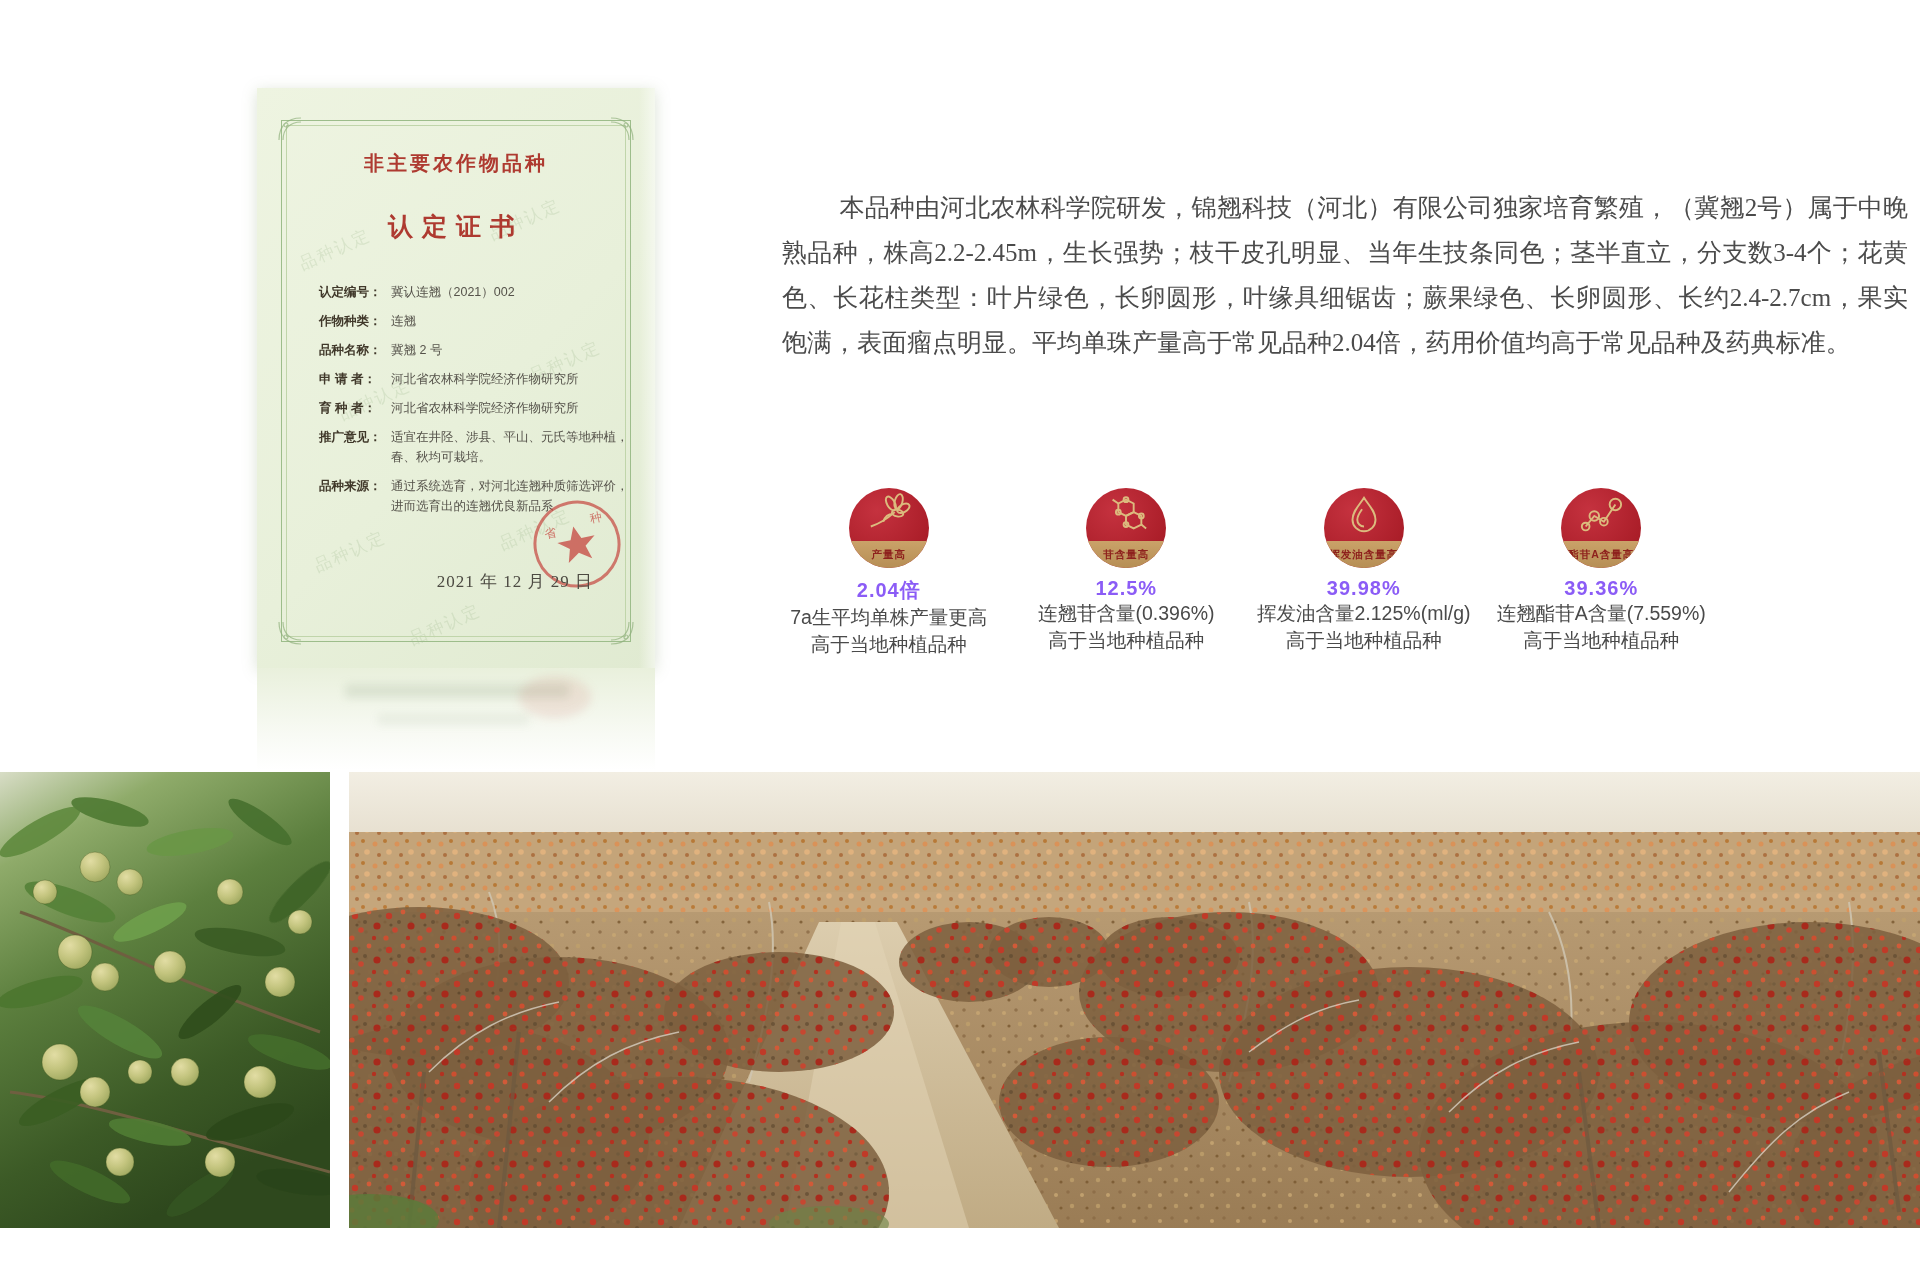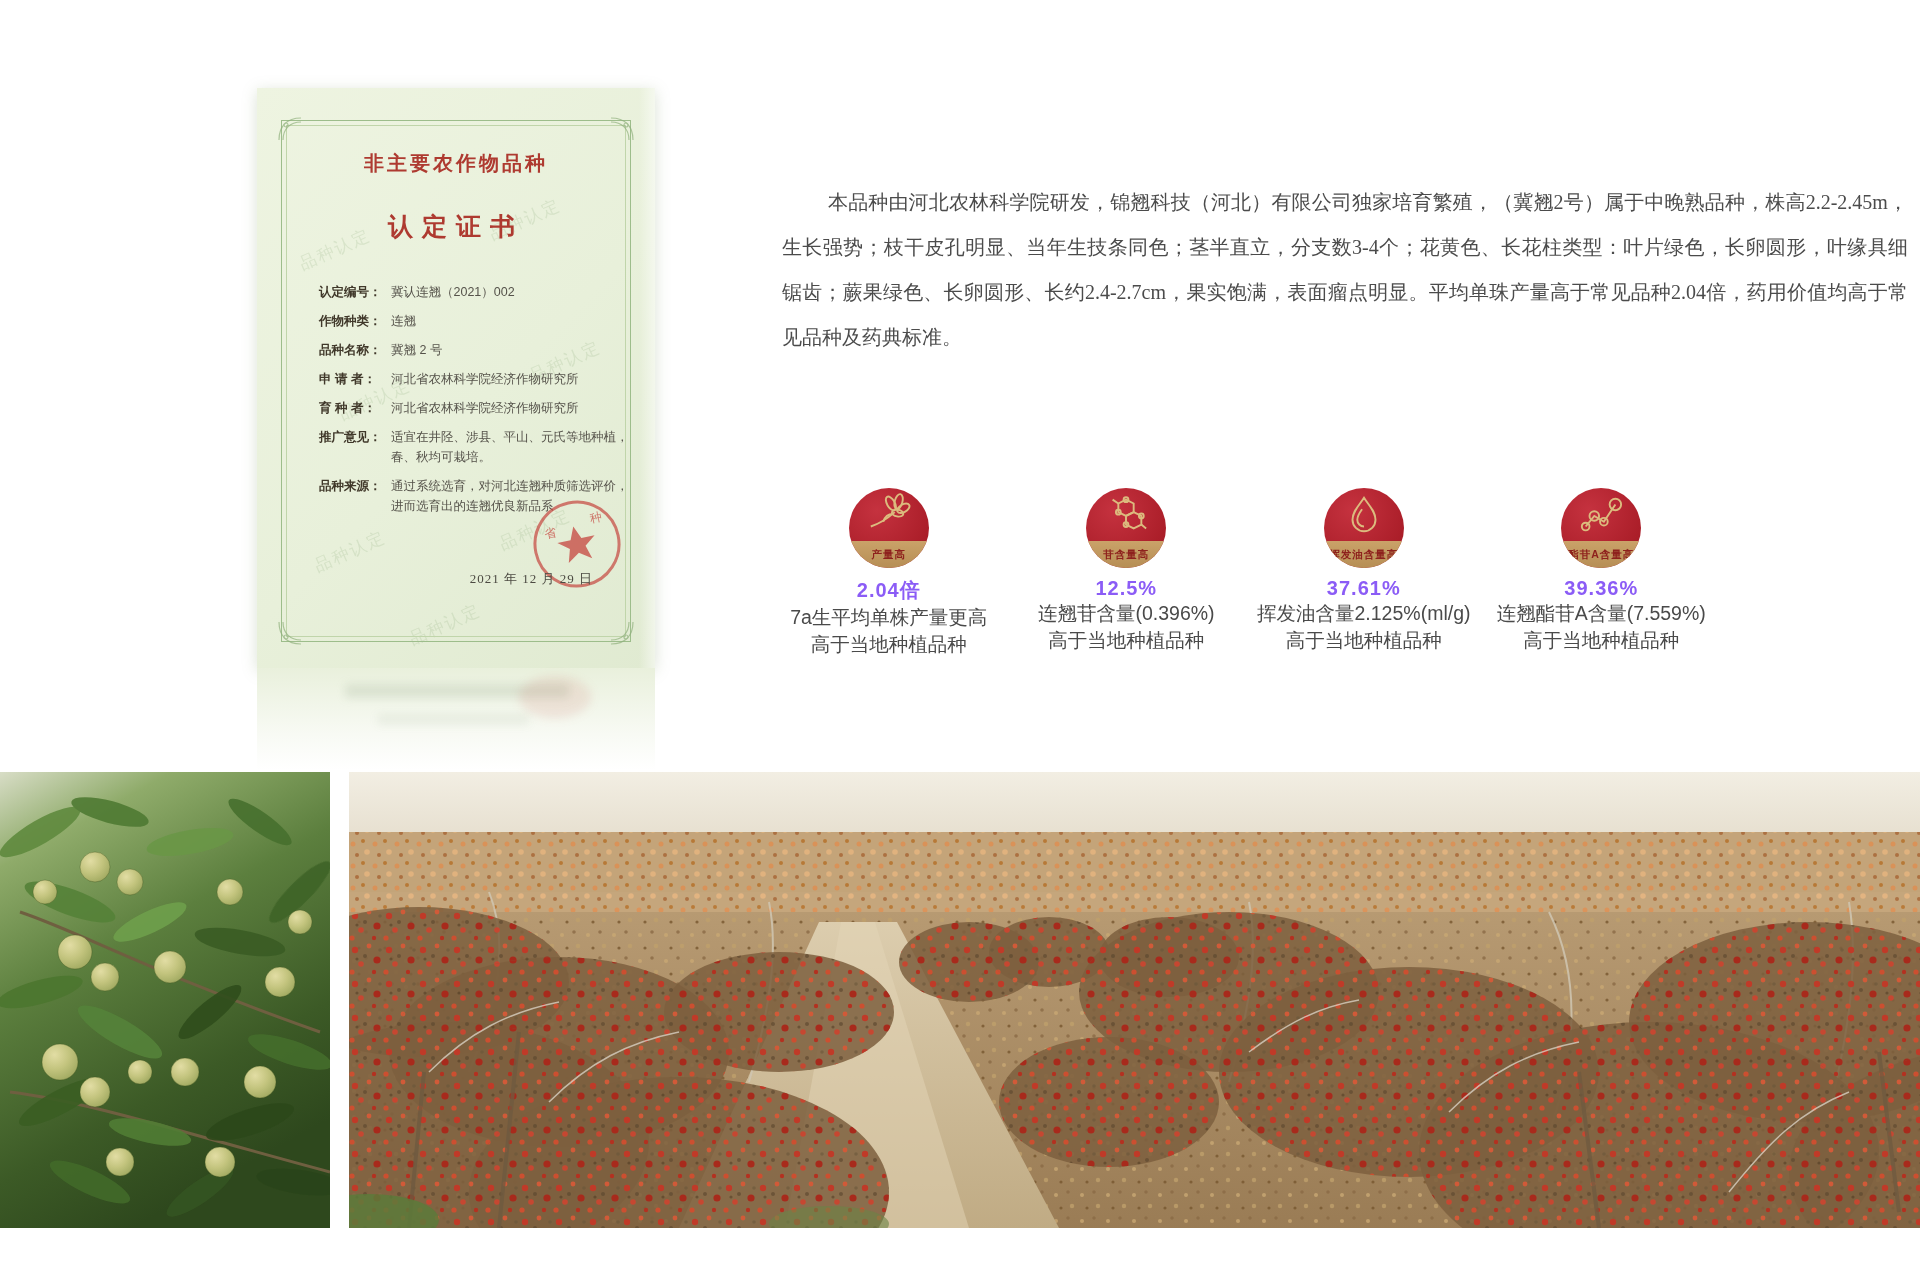--- a/index.html
+++ b/index.html
@@ -27,38 +27,38 @@
     font-family:"Liberation Serif","DejaVu Serif",serif;font-weight:bold;
     font-size:20px;letter-spacing:3px;color:#ae3a30;}
   .cert-title2{position:absolute;top:122px;left:0;width:100%;text-align:center;
     font-family:"Liberation Serif","DejaVu Serif",serif;font-weight:bold;
     font-size:25px;letter-spacing:9px;color:#ae3a30;}
   .cert-fields{position:absolute;left:62px;top:194px;width:312px;
     font-family:Liberation Sans, sans-serif;font-size:12.5px;}
   .cert-row{display:flex;margin-bottom:9px;line-height:20px;}
   .cert-row .lab{width:72px;flex:none;font-weight:bold;color:#40382a;}
   .cert-row .val{width:240px;color:#55524a;}
-  .cert-date{position:absolute;right:62px;top:482px;font-size:13px;color:#4c4a42;
+  .cert-date{position:absolute;right:62px;top:482px;font-size:17px;color:#4c4a42;
     letter-spacing:1px;font-family:"Liberation Serif","DejaVu Serif",serif;}
   .cert-seal{position:absolute;left:272px;top:408px;width:96px;height:96px;
     opacity:.85;transform:rotate(-12deg);}
   
   .cert-reflection{position:absolute;left:257px;top:668px;width:398px;height:102px;
     background:linear-gradient(to bottom,#e9f0dc 0%,#f8faf4 65%,#ffffff 100%);}
   .ghost{position:absolute;background:rgba(150,170,140,.22);filter:blur(4px);border-radius:4px;}
   .ghost-seal{position:absolute;left:262px;top:8px;width:72px;height:42px;border-radius:50%;
     background:rgba(200,80,70,.12);filter:blur(5px);}
 
   
   .main-title{position:absolute;left:782px;top:88px;
     font-family:"Liberation Serif","DejaVu Serif",serif;font-weight:800;
     font-size:42px;color:#333;letter-spacing:2px;}
   .main-para{position:absolute;left:782px;top:160px;width:1126px;
     font-family:"Liberation Serif","DejaVu Serif",serif;
-    font-size:20px;line-height:45px;color:#4b4b4b;text-align:justify;text-indent:2.3em;}
+    font-size:25px;line-height:45px;color:#4b4b4b;text-align:justify;text-indent:2.3em;}
 
   
   .badges{position:absolute;left:770px;top:488px;width:950px;
     display:flex;justify-content:space-between;}
   .badge{width:240px;display:flex;flex-direction:column;align-items:center;text-align:center;}
   .badge-circle{position:relative;width:80px;height:80px;border-radius:50%;overflow:hidden;flex:none;
     background:radial-gradient(circle at 35% 28%,#c5323f 0%,#ab1e29 70%,#9c1822 100%);}
   .badge-circle svg{position:absolute;left:50%;top:4px;transform:translateX(-50%);}
   .badge-band{position:absolute;left:0;right:0;top:53px;bottom:0;
     background:linear-gradient(#caa269,#b68e54);display:flex;align-items:center;justify-content:center;}
@@ -212,21 +212,21 @@
     <div class="badge">
       <div class="badge-circle">
         <svg width="46" height="46" viewBox="0 0 48 48" fill="none" stroke="#dcbb7e" stroke-width="2">
           <path d="M24 6 C29 14 36 20 36 29 A12 12 0 1 1 12 29 C12 20 19 14 24 6 Z"></path>
           <path d="M22 18 C19 22 17 25 17 29 A7 7 0 0 0 24 36"></path>
         </svg>
         <div class="badge-band">
           <span>挥发油含量高</span>
           </div>
       </div>
-      <div class="badge-value">37.61%</div>
+      <div class="badge-value">39.98%</div>
       <div class="badge-line">挥发油含量2.125%(ml/g)</div>
       <div class="badge-line">高于当地种植品种</div>
     </div>
 
     <div class="badge">
       <div class="badge-circle">
         <svg width="46" height="46" viewBox="0 0 48 48" fill="none" stroke="#dcbb7e" stroke-width="2">
           <path d="M8 36 L17 25 L27 31 L39 13"></path>
           <circle cx="8" cy="36" r="4"></circle>
             <circle cx="17" cy="25" r="5"></circle>

